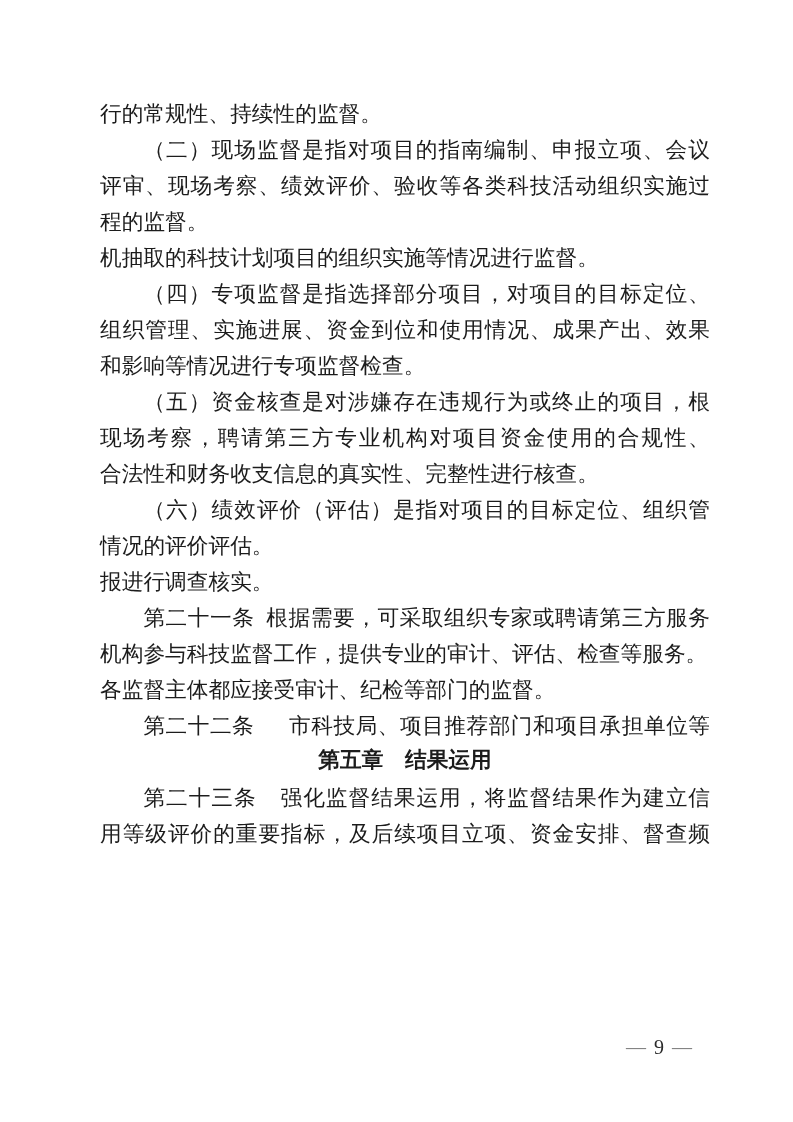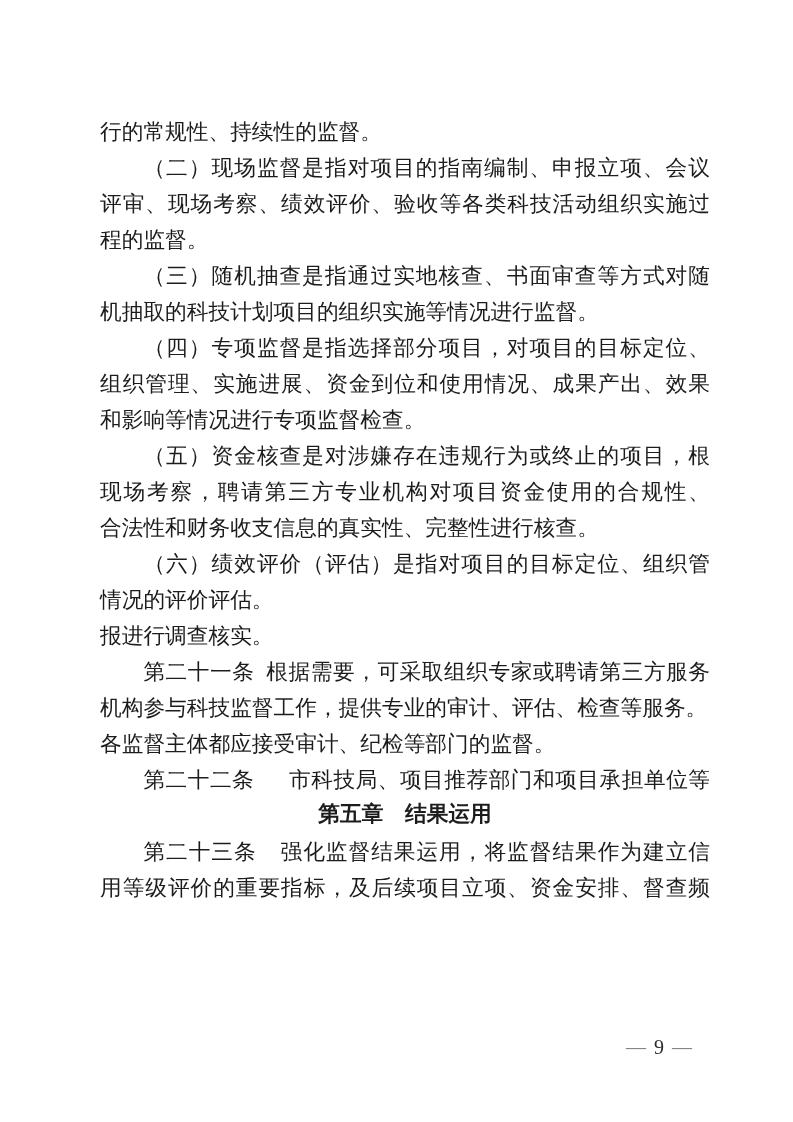--- a/index.html
+++ b/index.html
@@ -13,21 +13,21 @@
     width: 793px;
     height: 1122px;
     background: #ffffff;
     overflow: hidden;
     color: #1c1c1c;
     font-family: "Liberation Serif", "DejaVu Serif", serif;
   }
   .content {
     position: absolute;
     left: 100px;
-    top: 114px;
+    top: 96px;
     width: 610px;
     font-size: 21.7px;
     line-height: 36px;
     letter-spacing: 0;
   }
   .line {
     min-height: 36px;
     text-align: left;
   }
   .line.full {
@@ -69,21 +69,20 @@
 </head>
 <body>
 
 <div class="page">
   <div class="content">
 
     <div class="line end"><span>行的常规性、持续性的监督。</span></div>
     <div class="line full indent"><span>（二）现场监督是指对项目的指南编制、申报立项、会议</span></div>
     <div class="line full"><span>评审、现场考察、绩效评价、验收等各类科技活动组织实施过</span></div>
     <div class="line end"><span>程的监督。</span></div>
-    <div class="line full indent"><span>（三）随机抽查是指通过实地核查、书面审查等方式对随</span></div>
     <div class="line end"><span>机抽取的科技计划项目的组织实施等情况进行监督。</span></div>
     <div class="line full indent"><span>（四）专项监督是指选择部分项目，对项目的目标定位、</span></div>
     <div class="line full"><span>组织管理、实施进展、资金到位和使用情况、成果产出、效果</span></div>
     <div class="line end"><span>和影响等情况进行专项监督检查。</span></div>
     <div class="line full indent"><span>（五）资金核查是对涉嫌存在违规行为或终止的项目，根</span></div>
     <div class="line full"><span>现场考察，聘请第三方专业机构对项目资金使用的合规性、</span></div>
     <div class="line end"><span>合法性和财务收支信息的真实性、完整性进行核查。</span></div>
     <div class="line full indent"><span>（六）绩效评价（评估）是指对项目的目标定位、组织管</span></div>
     <div class="line end"><span>情况的评价评估。</span></div>
     <div class="line end"><span>报进行调查核实。</span></div>

